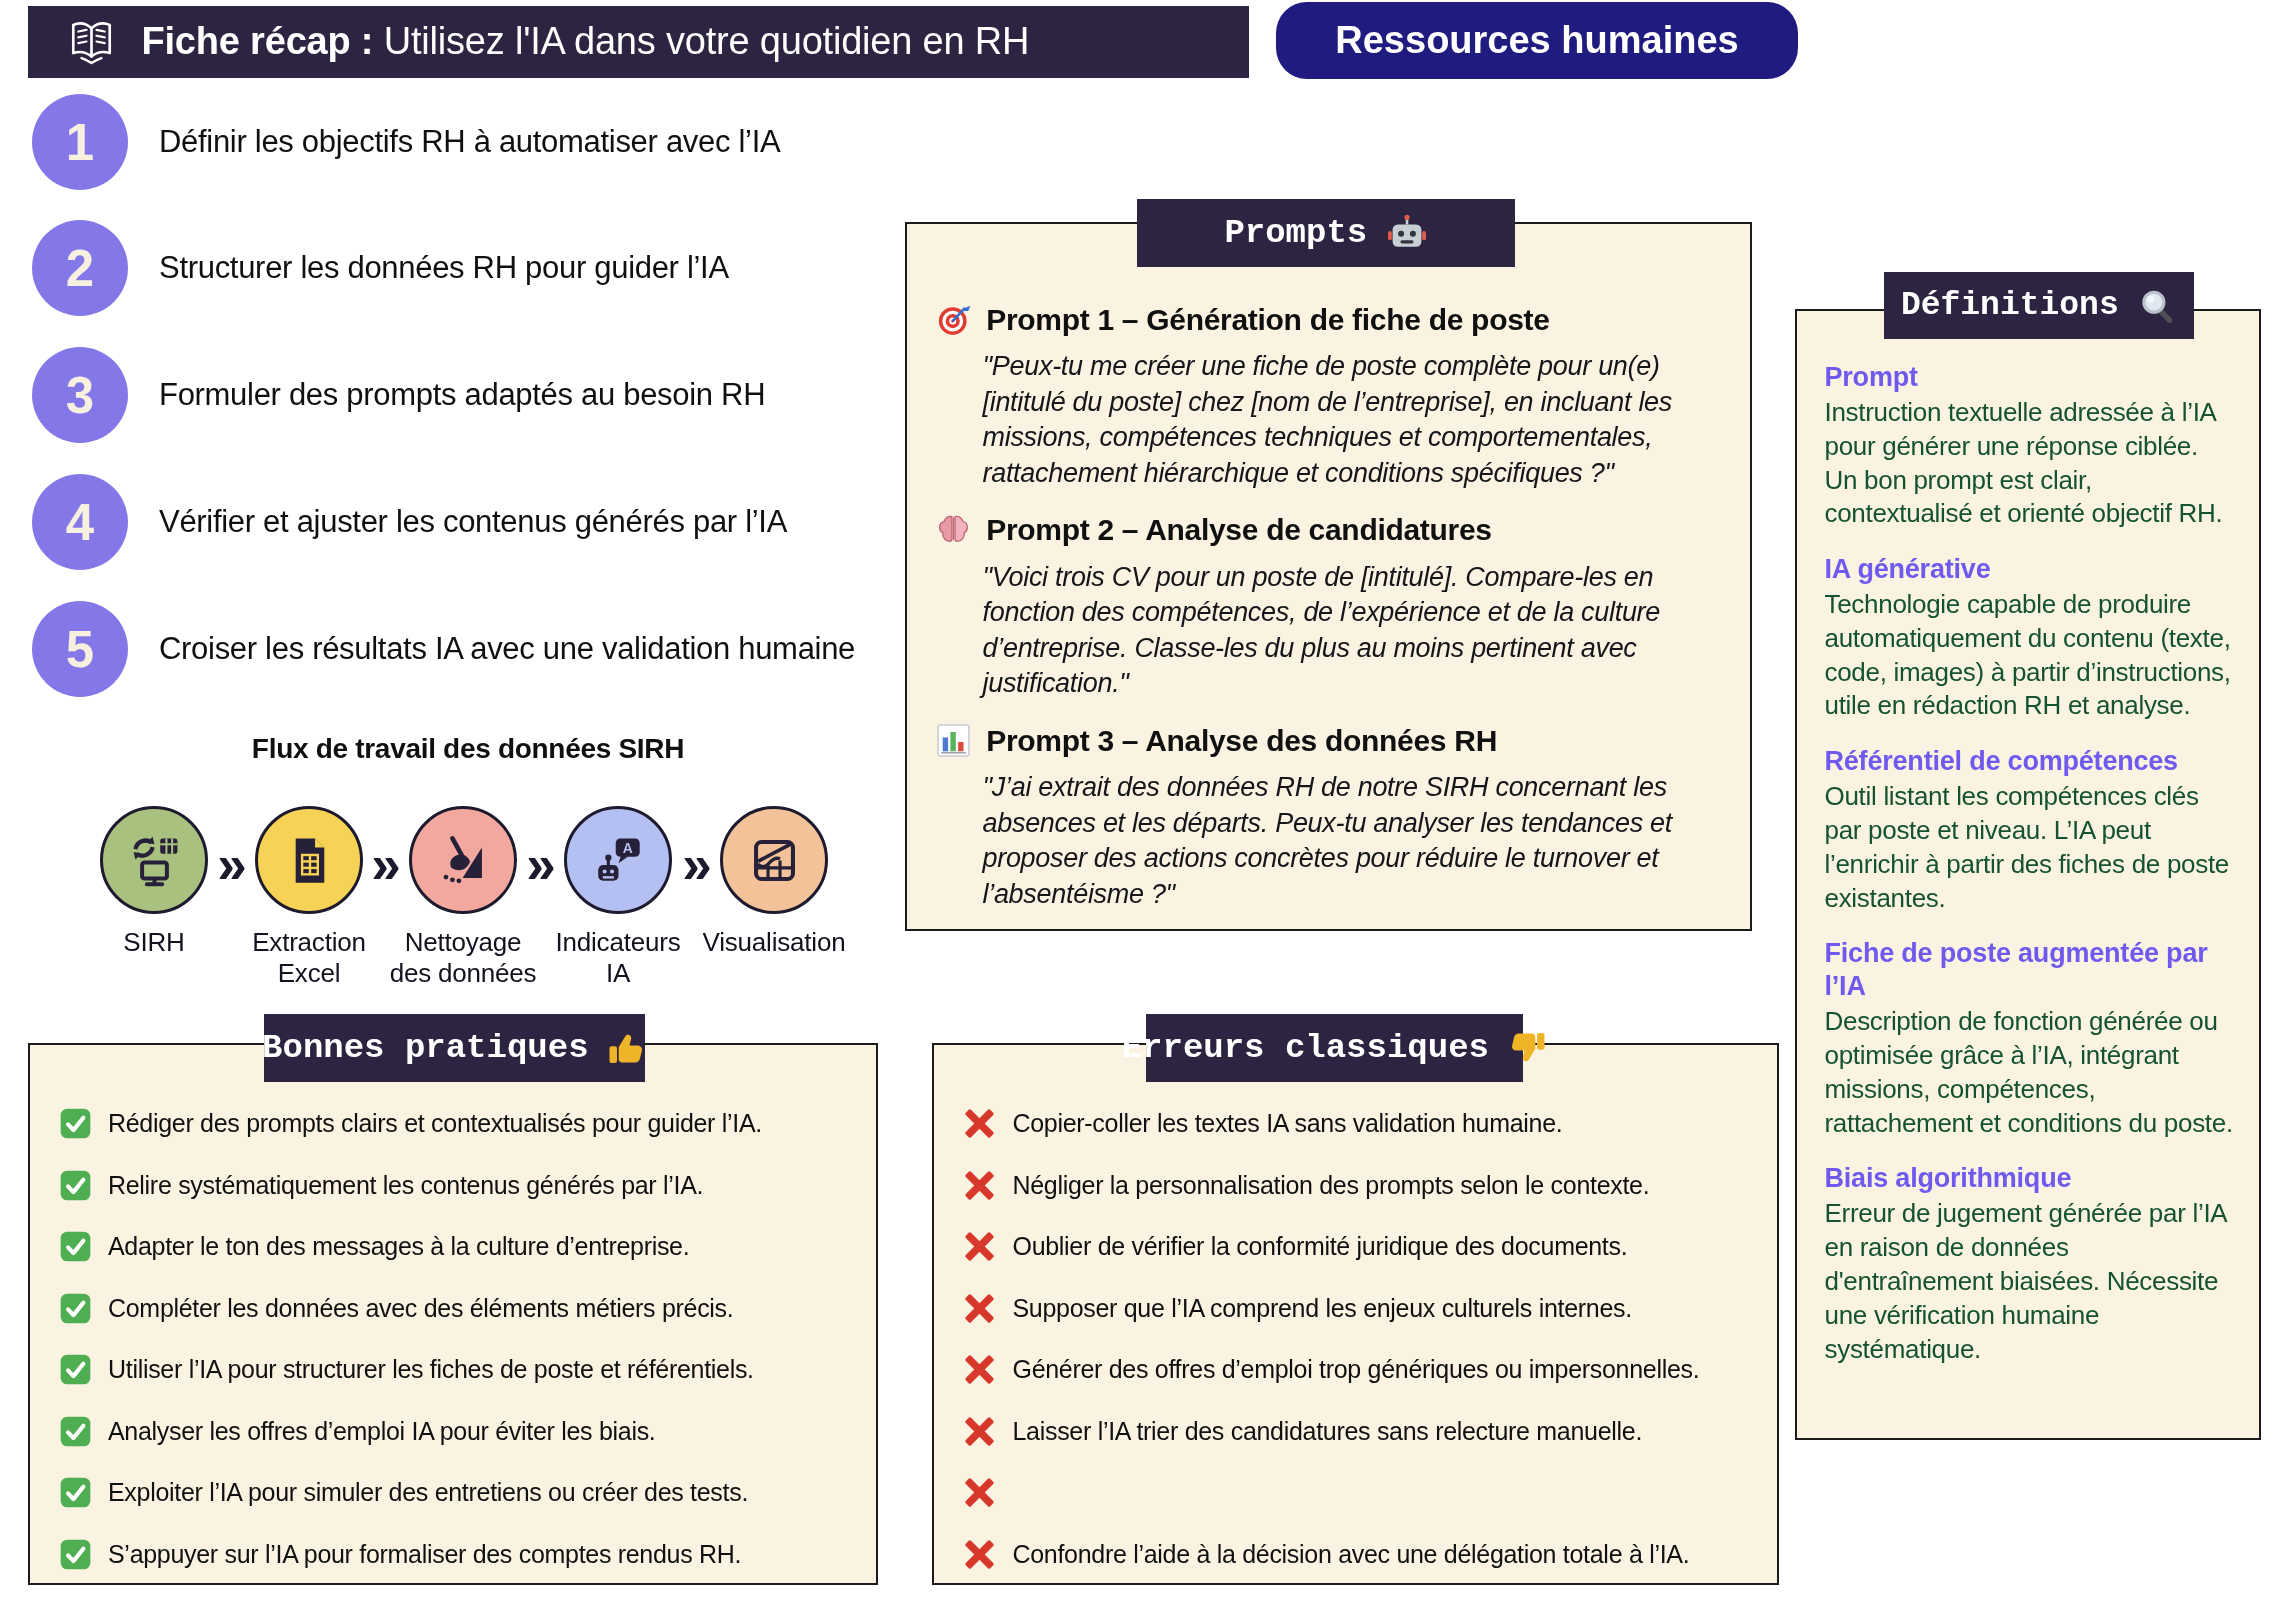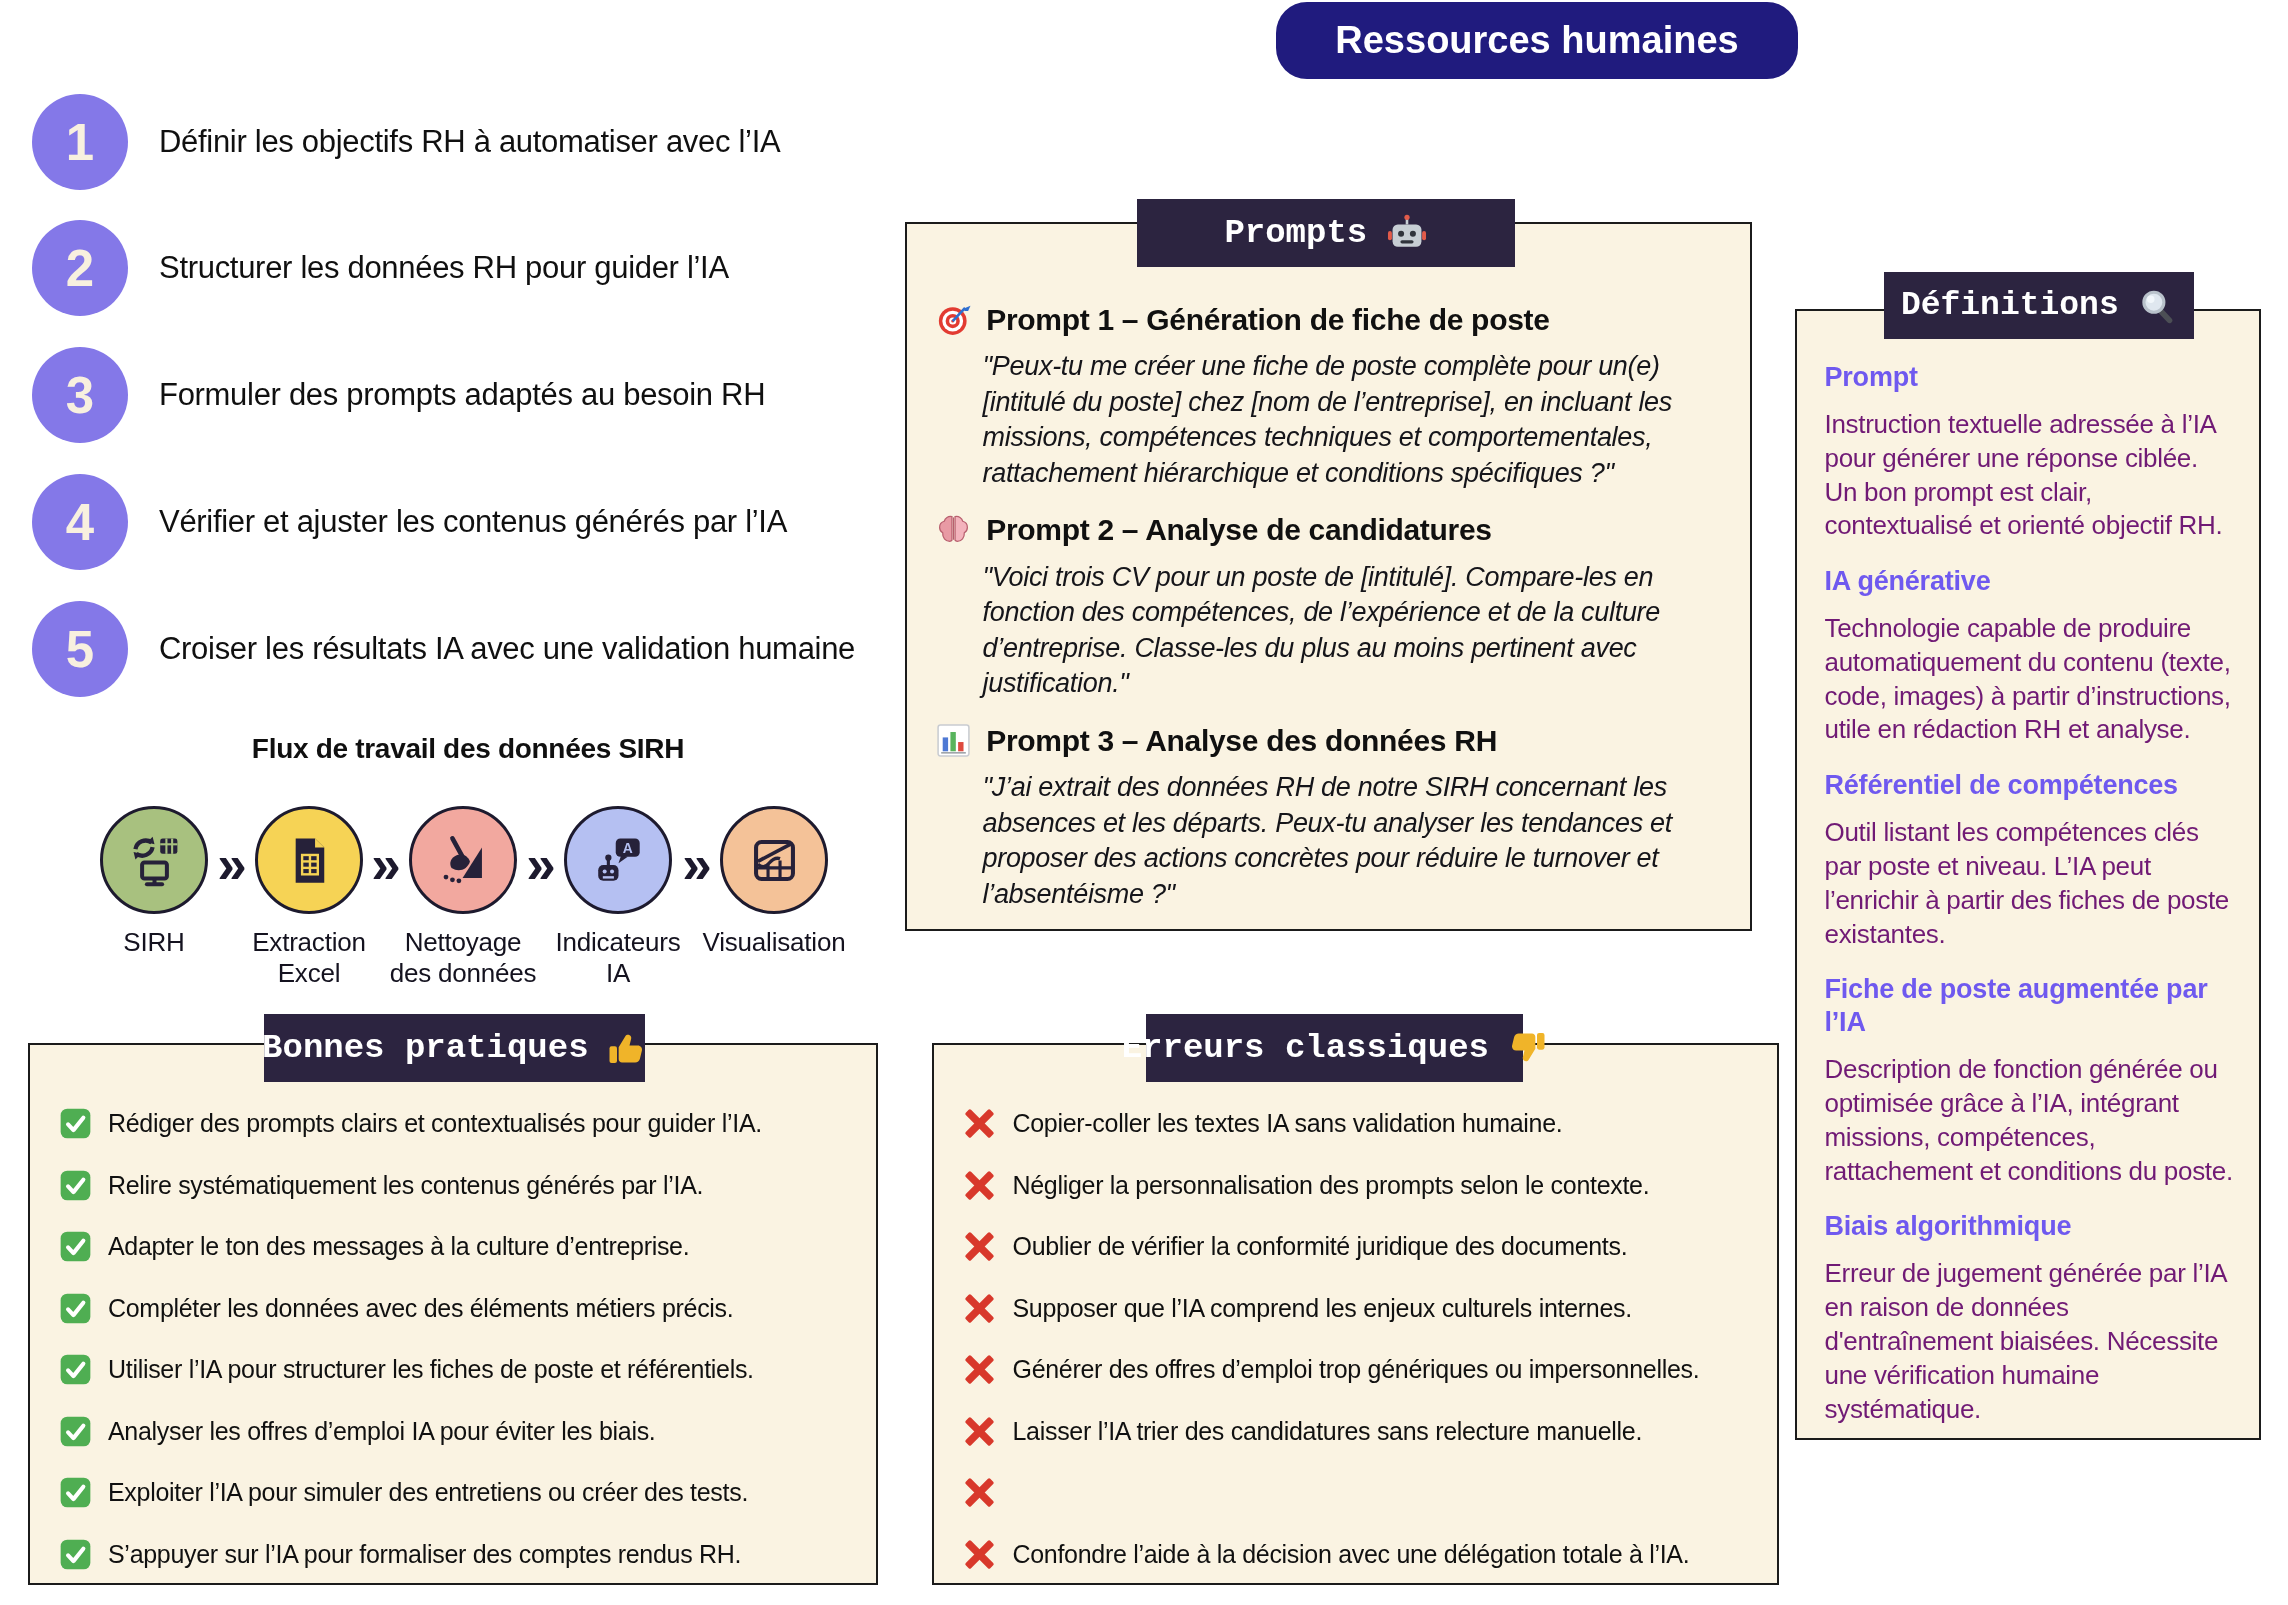--- a/index.html
+++ b/index.html
@@ -50,35 +50,46 @@
   
   .prompts-content{padding:77px 22px 0 27.5px;}
   .prompt-title-row{display:flex;align-items:center;gap:14.7px;font-size:30px;font-weight:800;color:var(--ink);letter-spacing:-0.3px;}
   .prompt-body{margin:11px 0 20px 48px;font-size:27px;font-style:italic;font-weight:500;color:#15151a;
     line-height:1.32;letter-spacing:-0.3px;max-width:749px;}
 
   
   .defs-content{padding:50px 24px 0 27.5px;}
   .def-item{margin-bottom:22px;}
   .def-term{font-size:27px;font-weight:800;color:var(--term-accent);line-height:1.22;letter-spacing:-0.2px;}
-  .def-text{font-size:26px;color:#701a75;line-height:1.3;margin-top:14px;letter-spacing:-0.3px;}
+  .def-text{font-size:26px;color:#14532d;line-height:1.3;margin-top:2px;letter-spacing:-0.3px;}
 
   
   .list-content{padding:62px 7.3px 0 29px;display:flex;flex-direction:column;gap:28.5px;}
   .list-row{display:flex;align-items:center;gap:16.5px;font-size:25px;font-weight:500;color:var(--ink);
     white-space:nowrap;letter-spacing:-0.3px;}
   .list-row svg{flex-shrink:0;}
 
   svg{display:block;}
 </style>
 </head>
 <body>
 
 <div class="canvas">
 
+  <div class="header-bar">
+    <span>
+      <svg width="53" height="53" viewBox="0 0 64 64" fill="none" stroke="#ffffff" stroke-width="3.2" stroke-linejoin="round" stroke-linecap="round">
+        <path d="M10 12 Q22 7 32 16 Q42 7 54 12 V46 Q42 42 32 50 Q22 42 10 46 Z"></path>
+        <path d="M32 16 V50"></path>
+        <path d="M16 20 l10 -2 M16 27 l10 -2 M16 34 l10 -2 M48 20 l-10 -2 M48 27 l-10 -2 M48 34 l-10 -2" stroke-width="2.6"></path>
+        <path d="M20 52 Q26 54 32 58 Q38 54 44 52" stroke-width="2.8"></path>
+      </svg>
+    </span>
+    <span class="ttl"><b>Fiche récap :</b><span> Utilisez l'IA dans votre quotidien en RH</span></span>
+  </div>
   <div class="badge">Ressources humaines</div>
 
   <div class="step" style="top:94px">
     <div class="step-circle">
         <span class="step-num">1</span>
       </div>
     <div class="step-label">Définir les objectifs RH à automatiser avec l’IA</div>
   </div>
   <div class="step" style="top:220px">
     <div class="step-circle">

